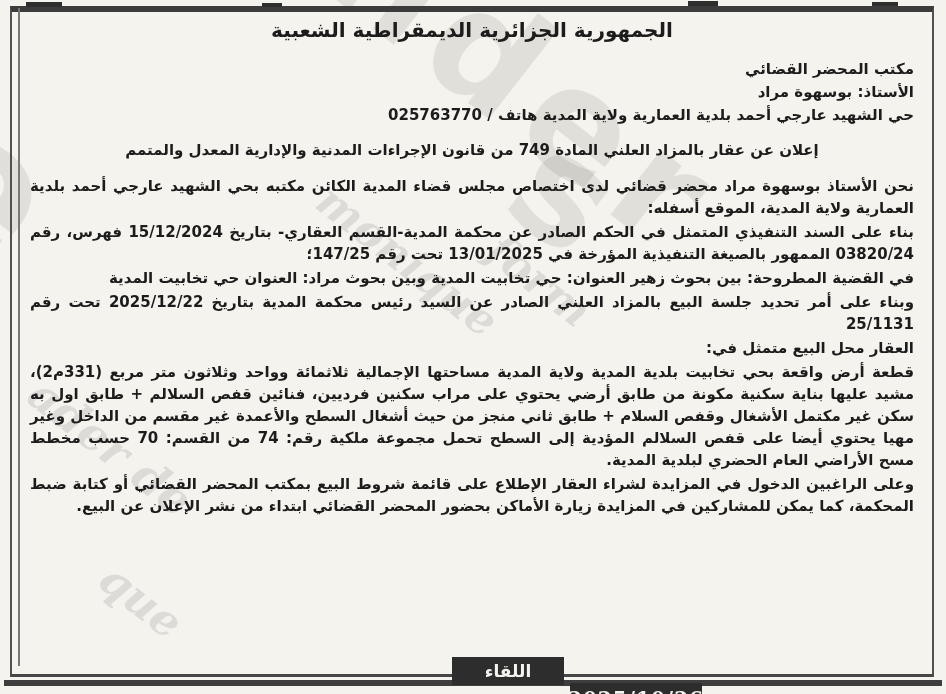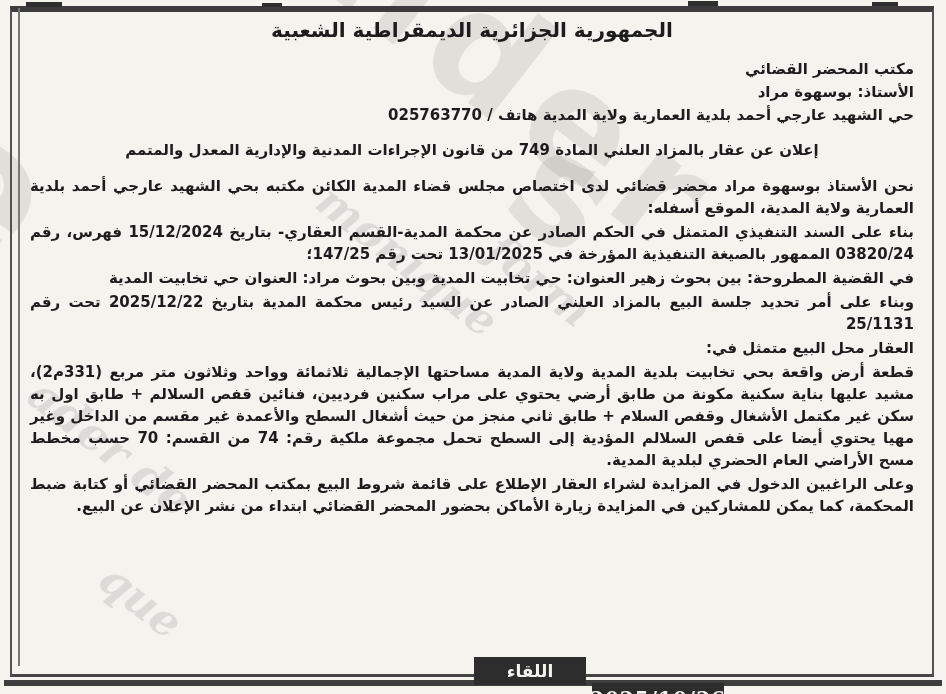--- a/index.html
+++ b/index.html
@@ -43,21 +43,21 @@
   .republic-title{font-size:20px;font-weight:bold;text-align:center;margin:8px 0 16px;}
   .office-line{font-size:15px;line-height:23px;}
   .office-block{margin-bottom:4px;}
   .announcement-title{font-size:15px;text-align:center;margin:12px 0 14px;line-height:22px;}
   .para{font-size:15px;line-height:22px;margin:0 0 2px;text-align:justify;}
   .para-heading{text-align:right;}
 
   
   .stamp{
     position:absolute;z-index:4;background:#2d2d2d;color:#f4f3ef;
-    display:flex;align-items:center;justify-content:center;font-weight:bold;margin-left:22px;
+    display:flex;align-items:center;justify-content:center;font-weight:bold;
   }
   .stamp-label{left:452px;top:657px;width:112px;height:28px;font-size:17px;direction:rtl;}
   .stamp-date{
     left:570px;top:683px;width:132px;height:32px;font-size:20px;direction:ltr;
     font-family:"DejaVu Serif","Liberation Serif",serif;letter-spacing:1px;
   }
 </style>
 </head>
 <body>
 

